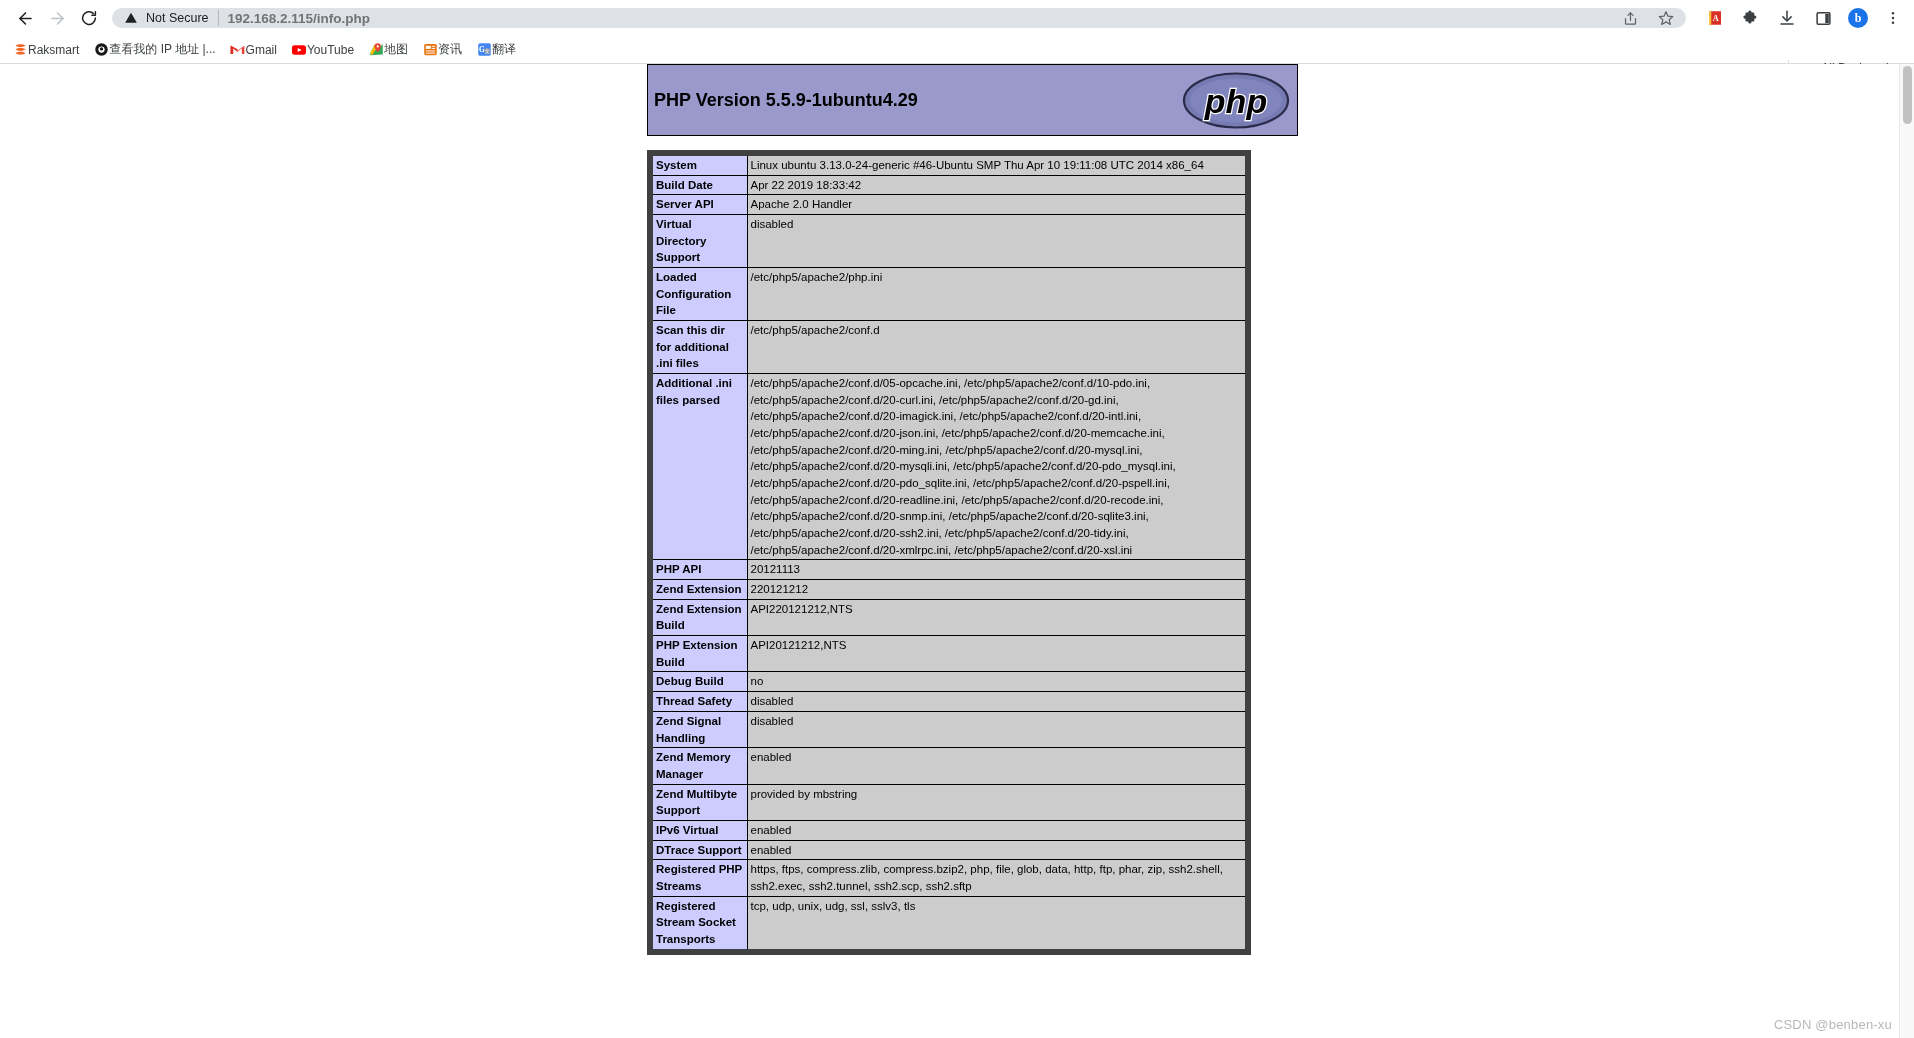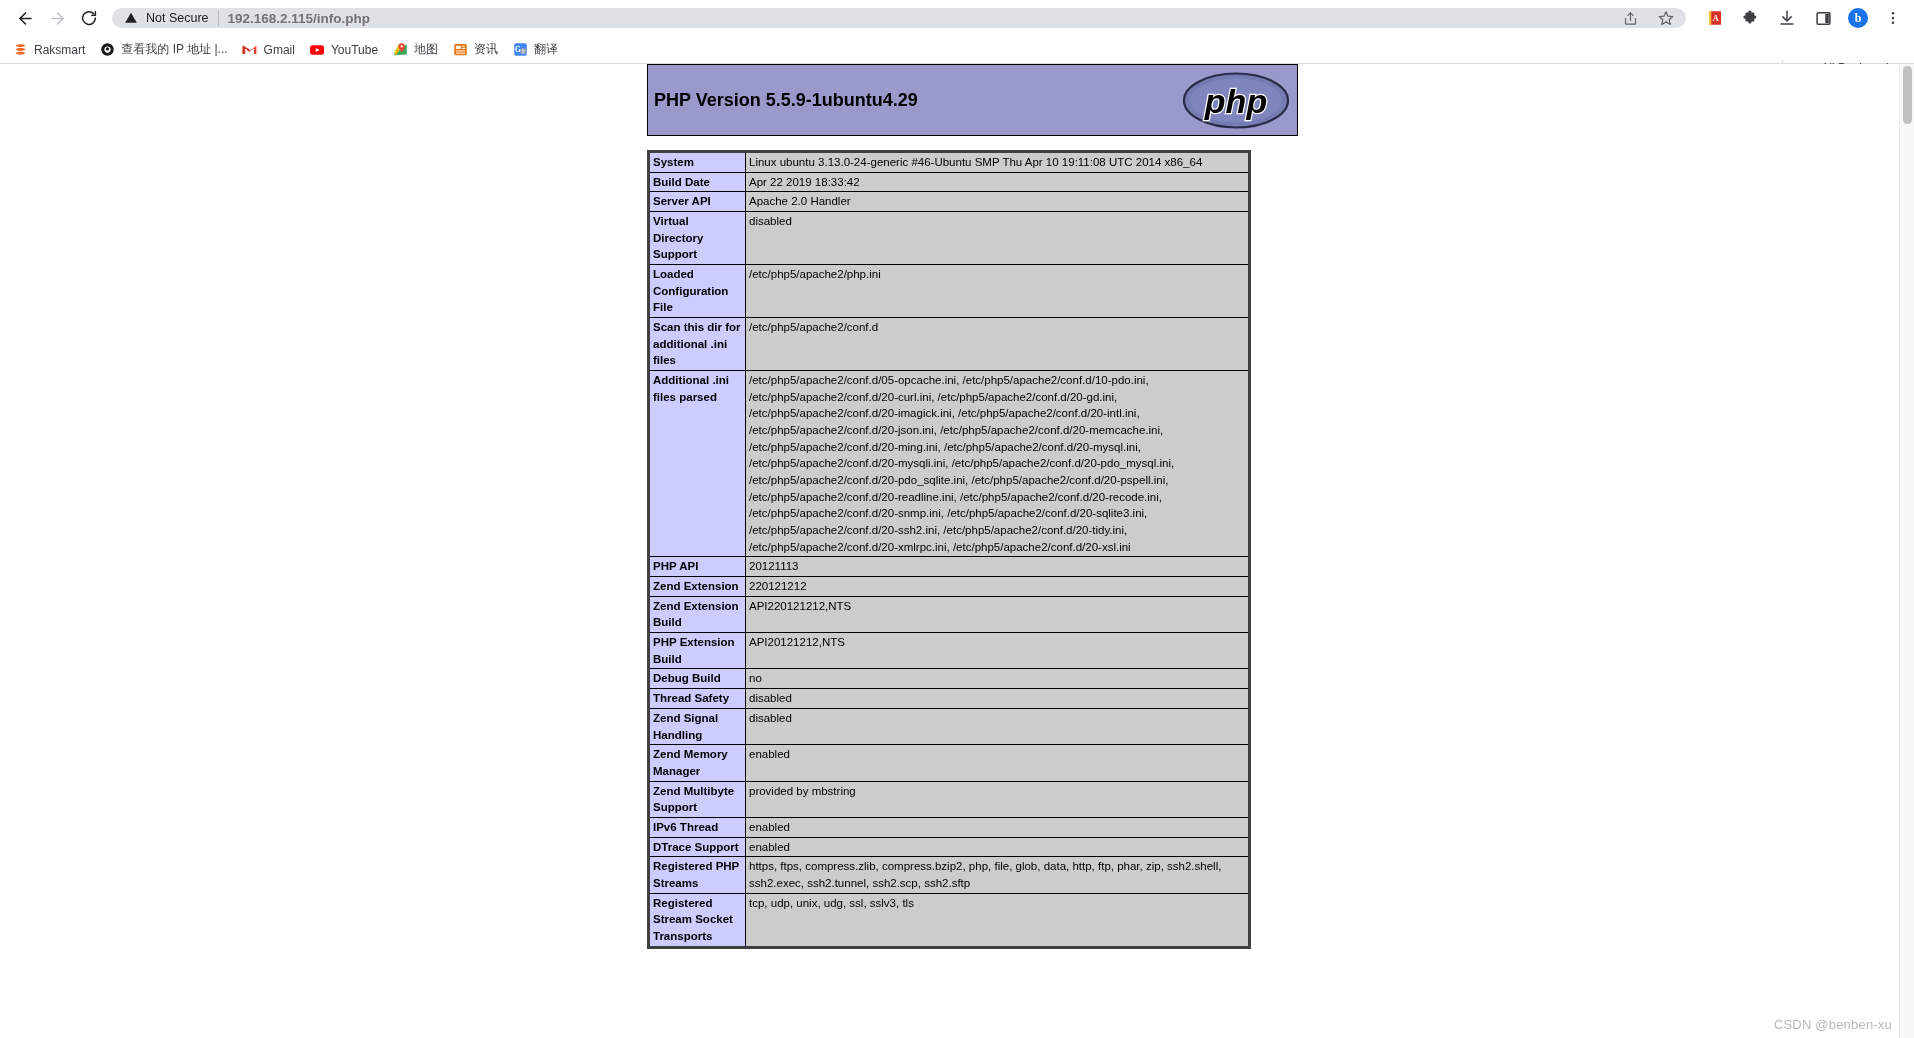--- a/index.html
+++ b/index.html
@@ -67,21 +67,21 @@
     height: 28px;
     display: flex;
     align-items: center;
     padding: 0 8px 0 6px;
     background: #ffffff;
     border-bottom: 1px solid #dadce0;
     flex: 0 0 28px;
   }
   .bm {
     display: flex; align-items: center;
-    gap: 6px;
+    gap: 0;
     padding: 3px 8px 3px 6px;
     font-size: 12px; color: #3c4043;
     white-space: nowrap;
     border-radius: 4px;
   }
   .bm-ico { width: 16px; height:16px; display:flex; align-items:center; justify-content:center; flex:0 0 16px; }
   .bm-right { margin-left:auto; display:flex; align-items:center;margin-top:36px; }
   .bm-divider { width:1px; height:16px; background:#dadce0; margin-right:10px; }
 
   
@@ -121,21 +121,21 @@
     padding-left: 3px;
     font-family: "Liberation Sans", sans-serif;
   }
   .php-logo { width: 120px; height: 67px; flex:0 0 120px; margin-right:-1px;}
 
   
   table.info {
     border-collapse: collapse;
     width: 604px;
     margin-top: 14px;
-    border: 3px solid #404040;
+    border: 6px solid #404040;
     table-layout: fixed;
   }
   table.info td {
     border: 1px solid #000;
     font-size: 11.5px;
     line-height: 1.45;
     padding: 1px 3px;
     vertical-align: top;
     font-family: "Liberation Sans", sans-serif;
     word-wrap: break-word;
@@ -483,21 +483,21 @@
                   <span class="line">enabled</span>
                 </td>
               </tr>
               <tr>
                 <td class="k">Zend Multibyte Support</td>
                 <td class="v">
                   <span class="line">provided by mbstring</span>
                 </td>
               </tr>
               <tr>
-                <td class="k">IPv6 Thread</td>
+                <td class="k">IPv6 Virtual</td>
                 <td class="v">
                   <span class="line">enabled</span>
                 </td>
               </tr>
               <tr>
                 <td class="k">DTrace Support</td>
                 <td class="v">
                   <span class="line">enabled</span>
                 </td>
               </tr>

